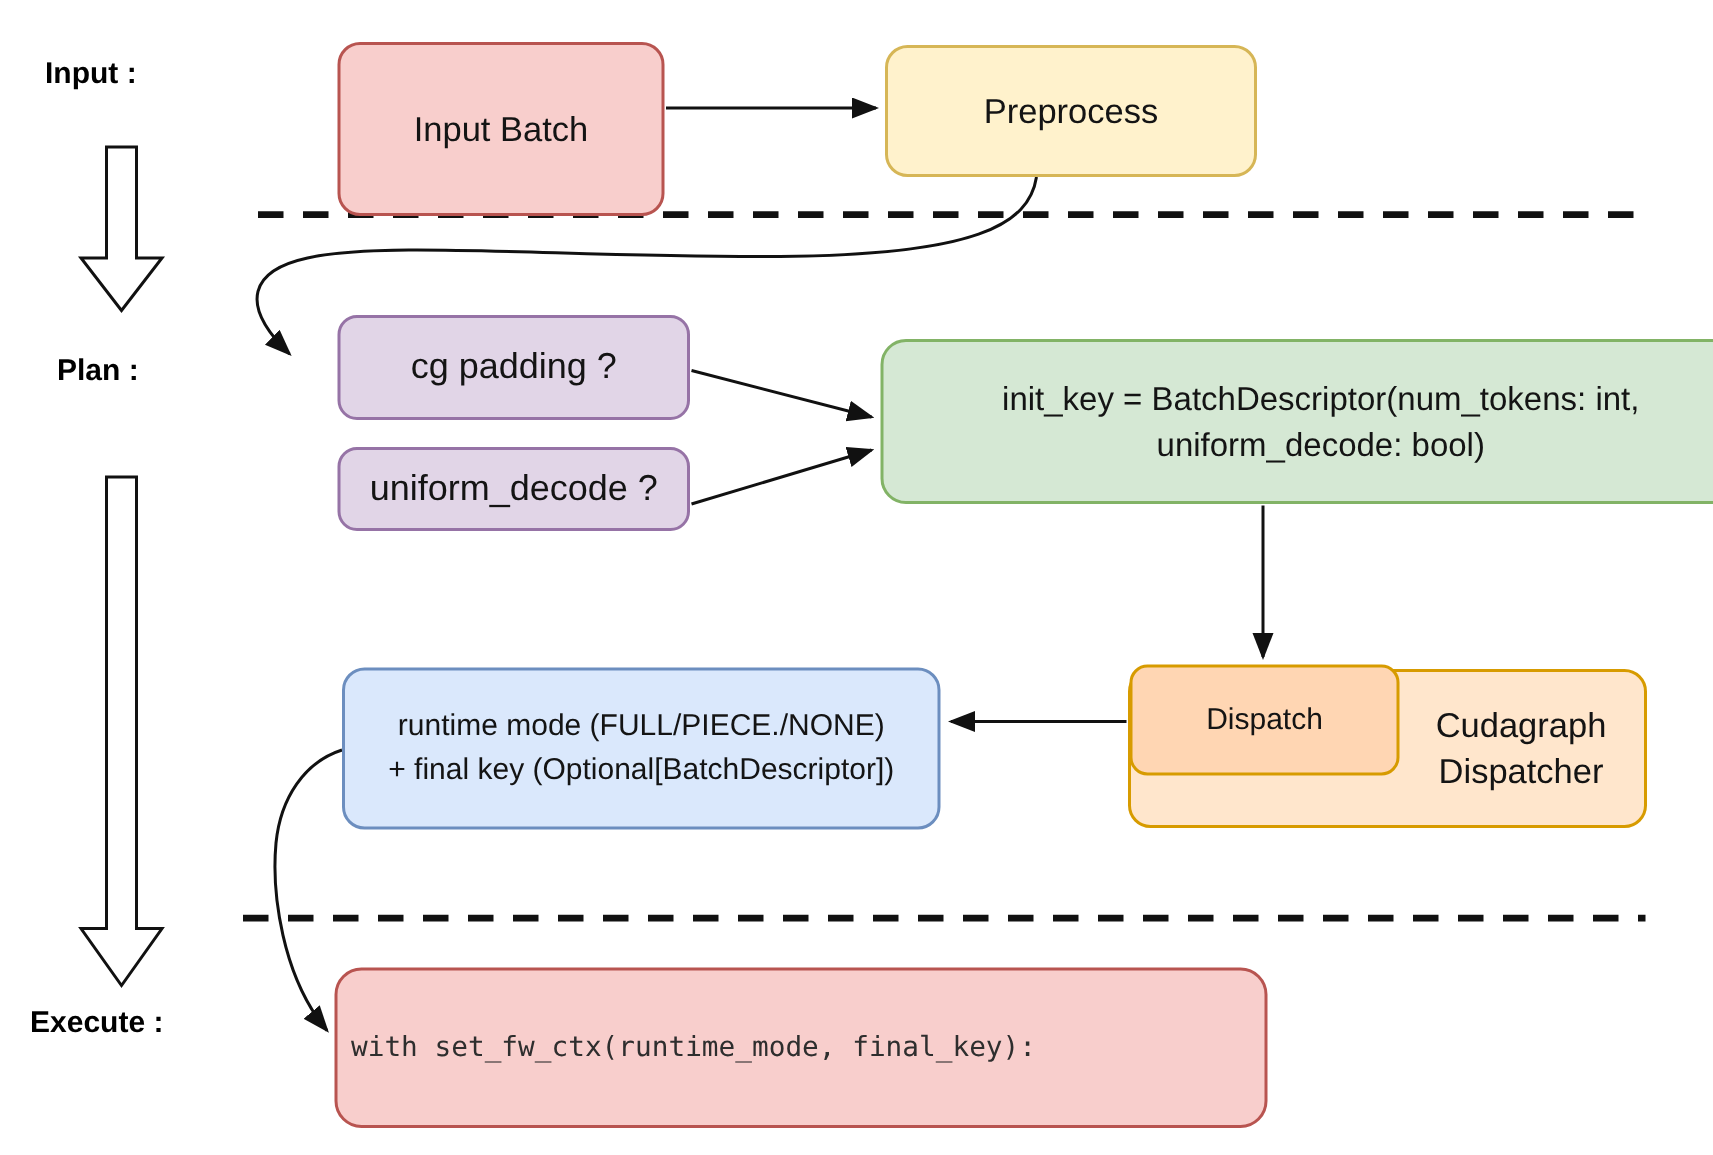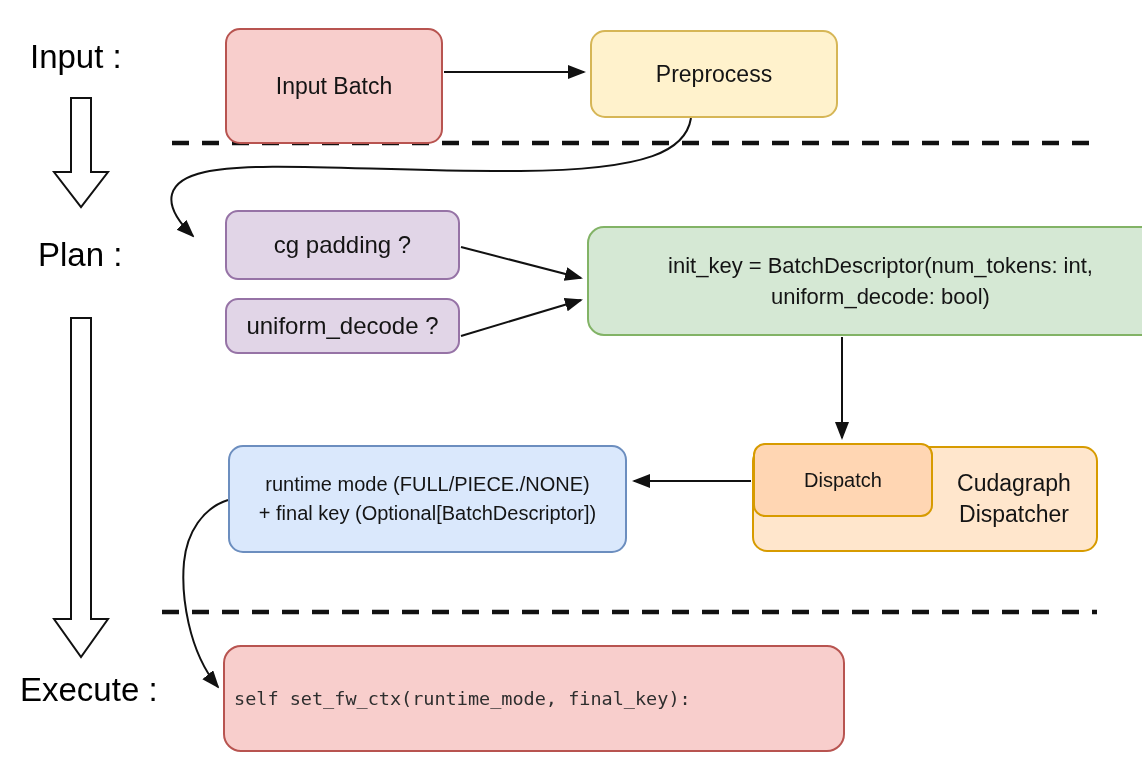--- a/index.html
+++ b/index.html
@@ -5,21 +5,21 @@
   html,body{margin:0;padding:0;background:#ffffff;}
   .canvas{
     position:relative;width:1142px;height:770px;background:#ffffff;overflow:hidden;
     font-family:"Liberation Sans",sans-serif;color:#141414;
   }
   .layer{position:absolute;left:0;top:0;width:1142px;height:770px;}
   .flow{fill:none;stroke:var(--line-color,#111);stroke-width:2;}
   .dashline{fill:none;stroke:var(--line-color,#111);stroke-width:4.5;stroke-dasharray:17 13;}
   .bigarrow{fill:#ffffff;stroke:var(--line-color,#111);stroke-width:2;stroke-linejoin:miter;}
   marker path{fill:var(--line-color,#111);}
-  .stage-label{position:absolute;font-weight:normal;font-size:33px;color:#000;white-space:nowrap;}
+  .stage-label{position:absolute;font-weight:bold;font-size:20px;color:#000;white-space:nowrap;}
   #stage-input{left:30px;top:38px;}
   #stage-plan{left:38px;top:236px;}
   #stage-execute{left:20px;top:671px;}
   .node{
     position:absolute;box-sizing:border-box;border:2px solid;border-radius:15px;
     display:flex;flex-direction:column;align-items:center;justify-content:center;
     text-align:center;
   }
   .node div{white-space:pre;}
   #input-batch{left:225px;top:28px;width:218px;height:116px;background:var(--red-fill);border-color:var(--red-stroke);font-size:23px;}
@@ -99,16 +99,16 @@
       <div>Cudagraph</div>
       <div>Dispatcher</div>
     </div>
   </div>
 
   <div class="node" id="dispatch">
     <div>Dispatch</div>
   </div>
 
   <div class="node" id="execute-code">
-    <div>self set_fw_ctx(runtime_mode, final_key):</div>
+    <div>with set_fw_ctx(runtime_mode, final_key):</div>
   </div>
 
 </div>
 
 </body></html>

